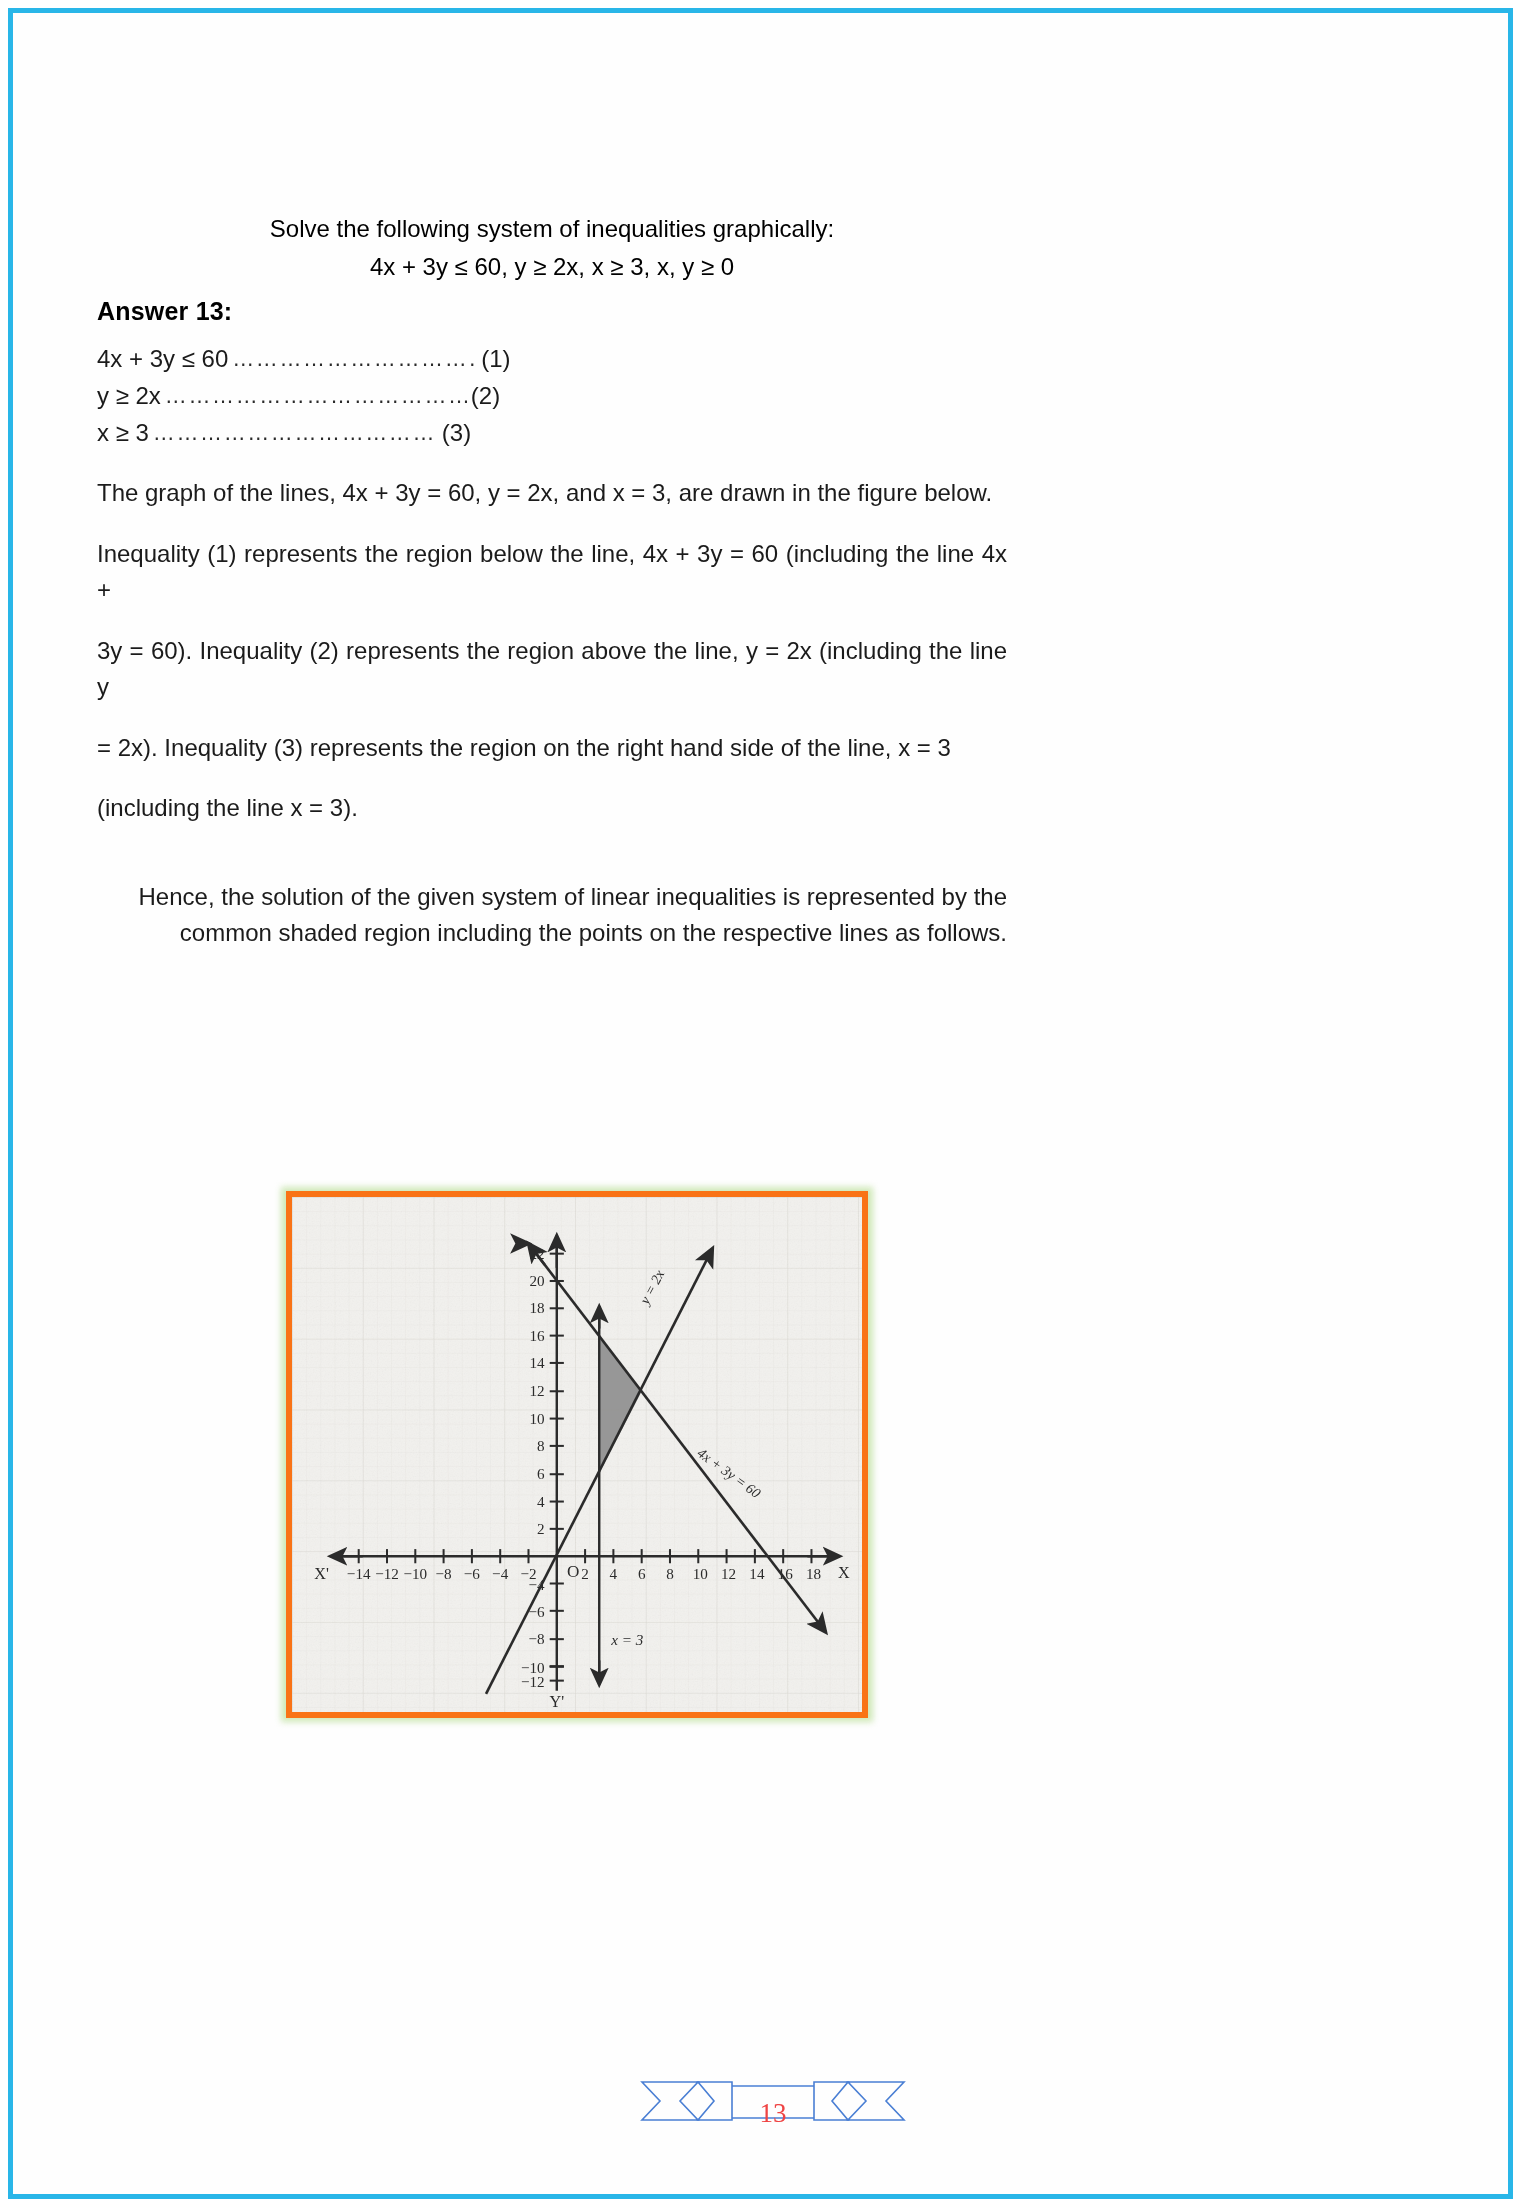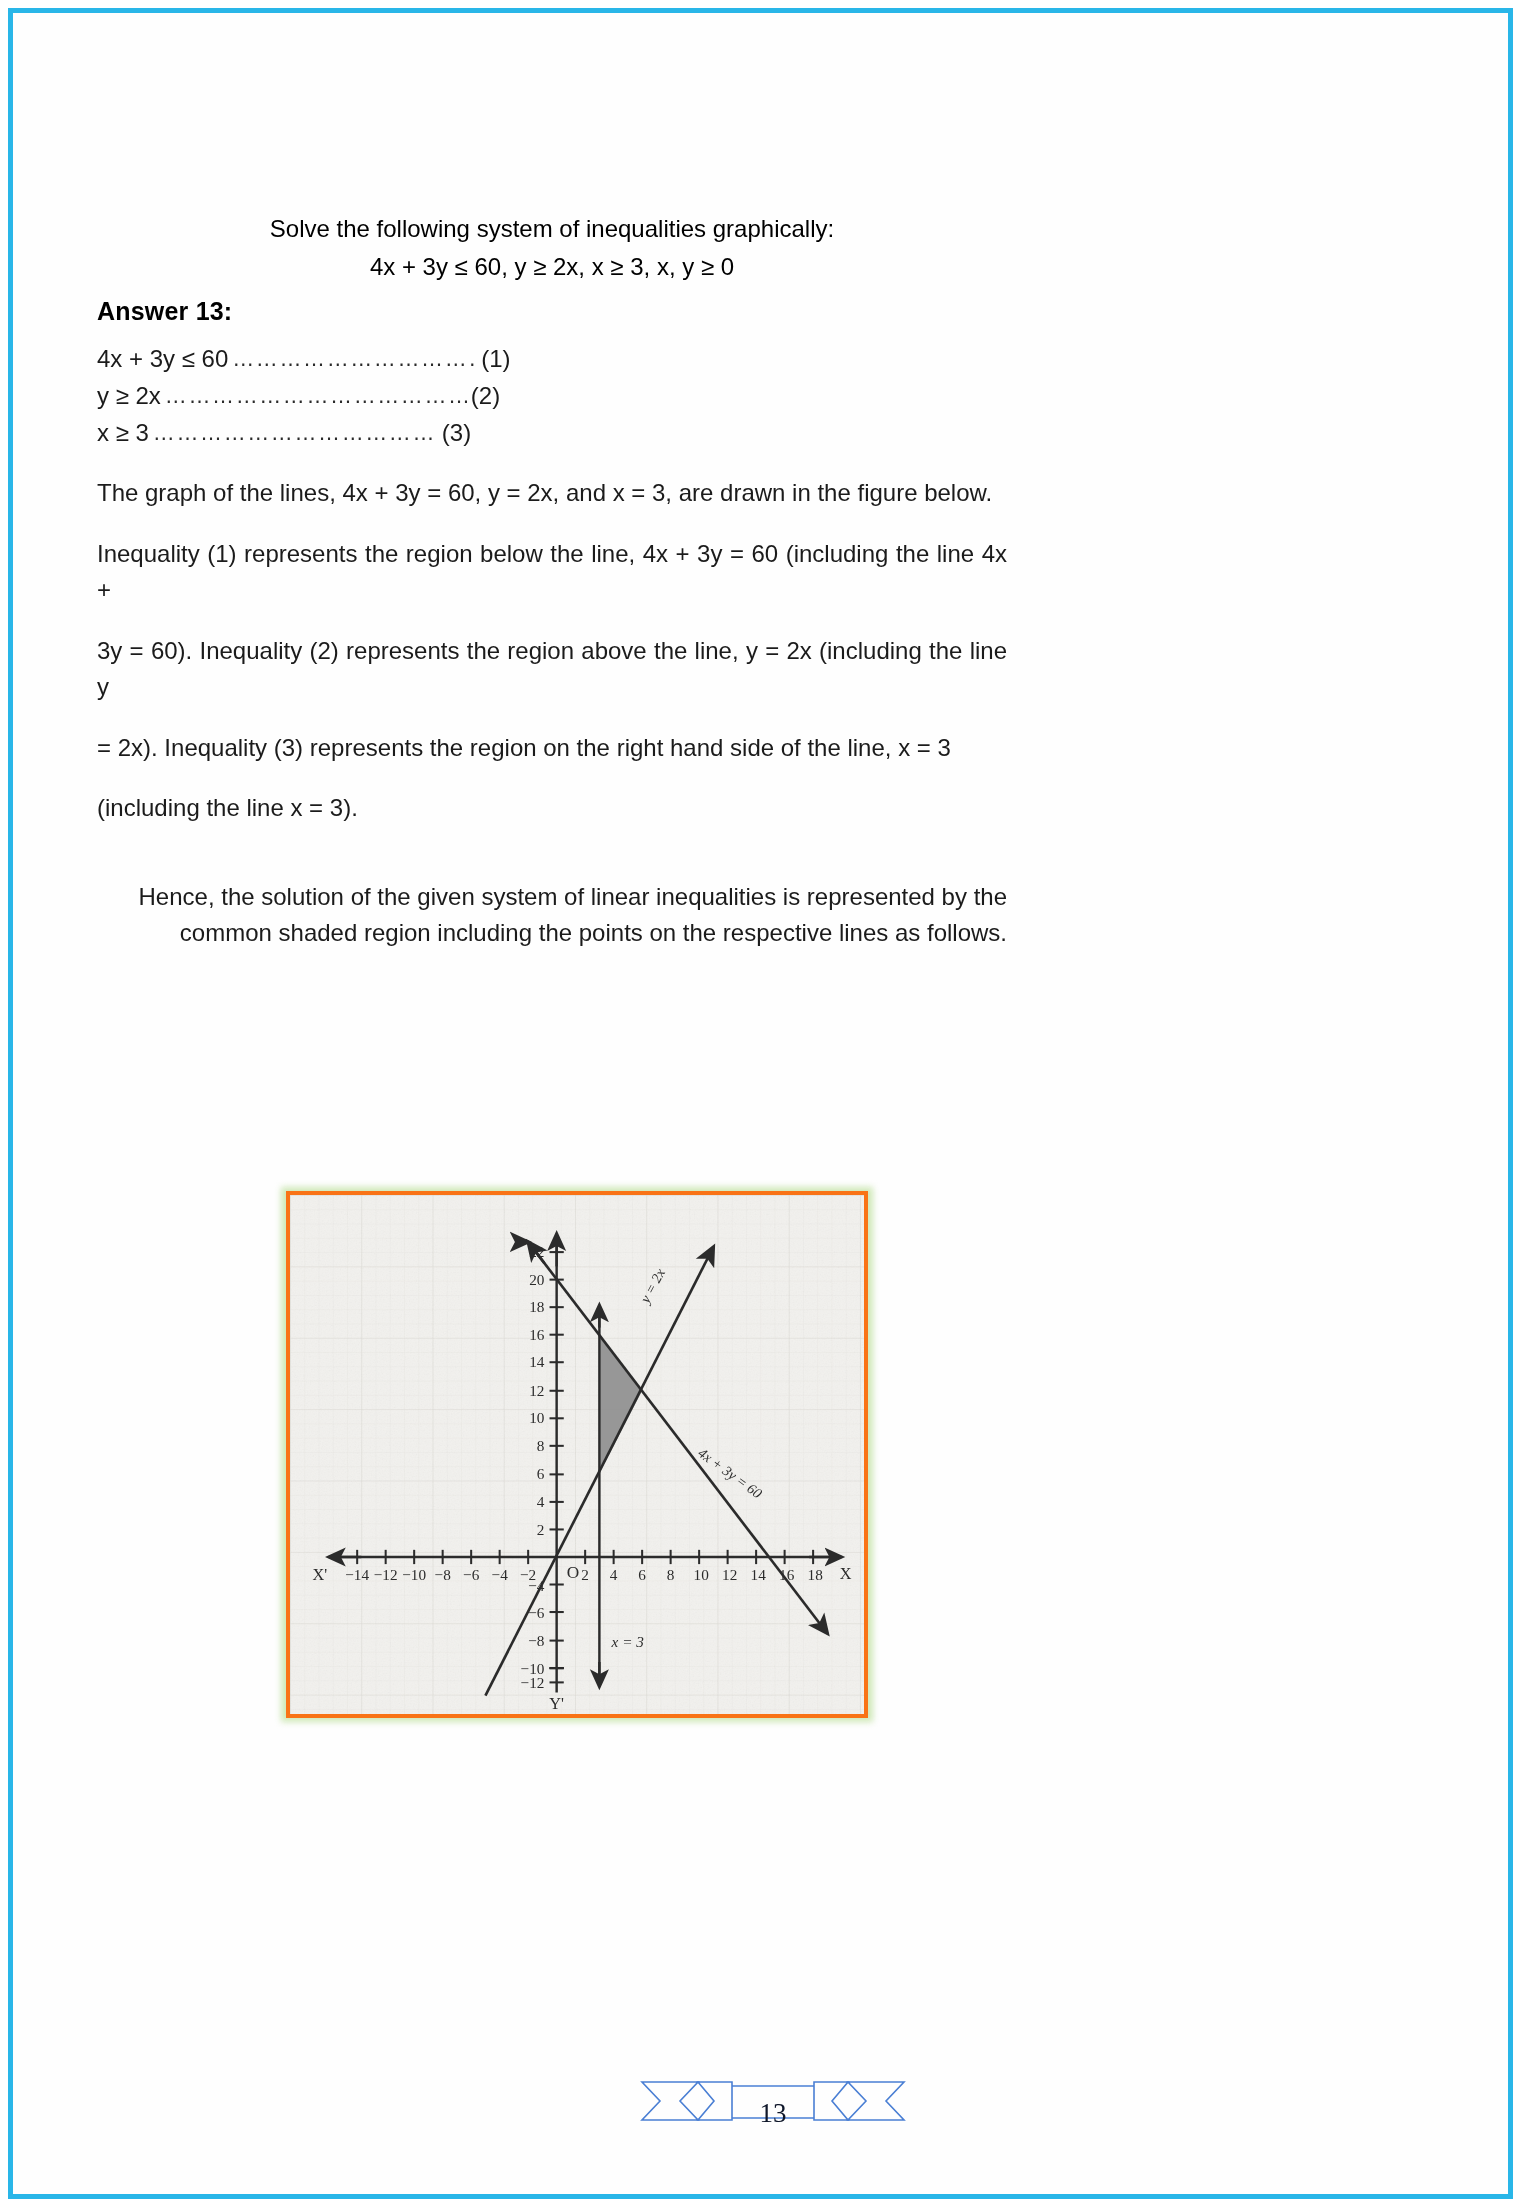--- a/index.html
+++ b/index.html
@@ -97,21 +97,21 @@
   #figure-glow {
     position: absolute;
     inset: 0;
     background: #cfe8b8;
     filter: blur(3px);
   }
   #figure-border {
     position: absolute;
     left: 5px; top: 4px;
     width: 582px; height: 527px;
-    border: 4px solid #f97316;
+    border: 6px solid #f97316;
     background: #f2f2f0;
   }
   #plot {
     position: absolute;
     left: 0; top: 0;
     width: 100%; height: 100%;
     display: block;
   }
   
   #ribbon {
@@ -121,21 +121,21 @@
     width: 290px;
     height: 90px;
   }
   #ribbon svg { display: block; }
   #pagenum {
     position: absolute;
     left: 0; top: 30px;
     width: 290px;
     text-align: center;
     font-size: 27px;
-    color: #0f172a;
+    color: #ef4444;
     font-family: "Liberation Serif", serif;
   }
 </style>
 </head>
 <body>
 
 <div id="page-frame">
   <div id="page-inner">
 
     <div id="content">

